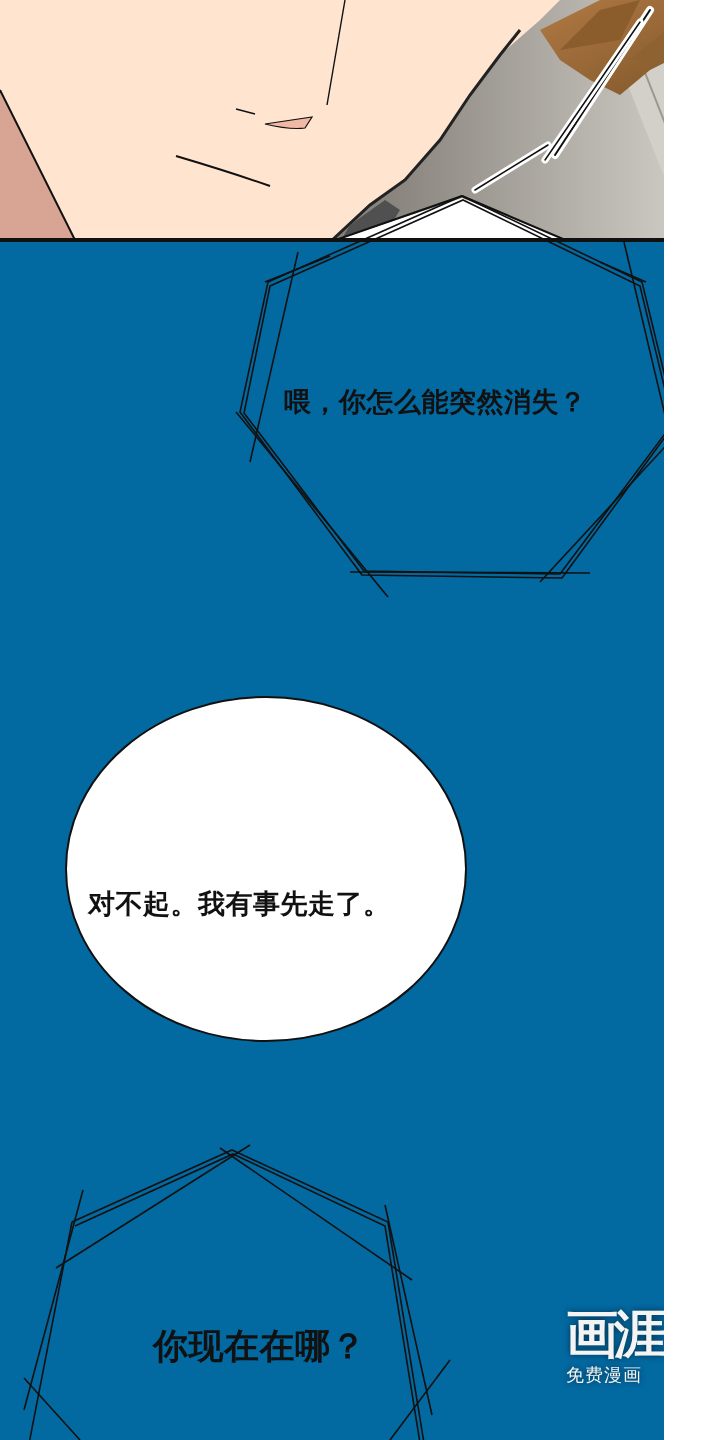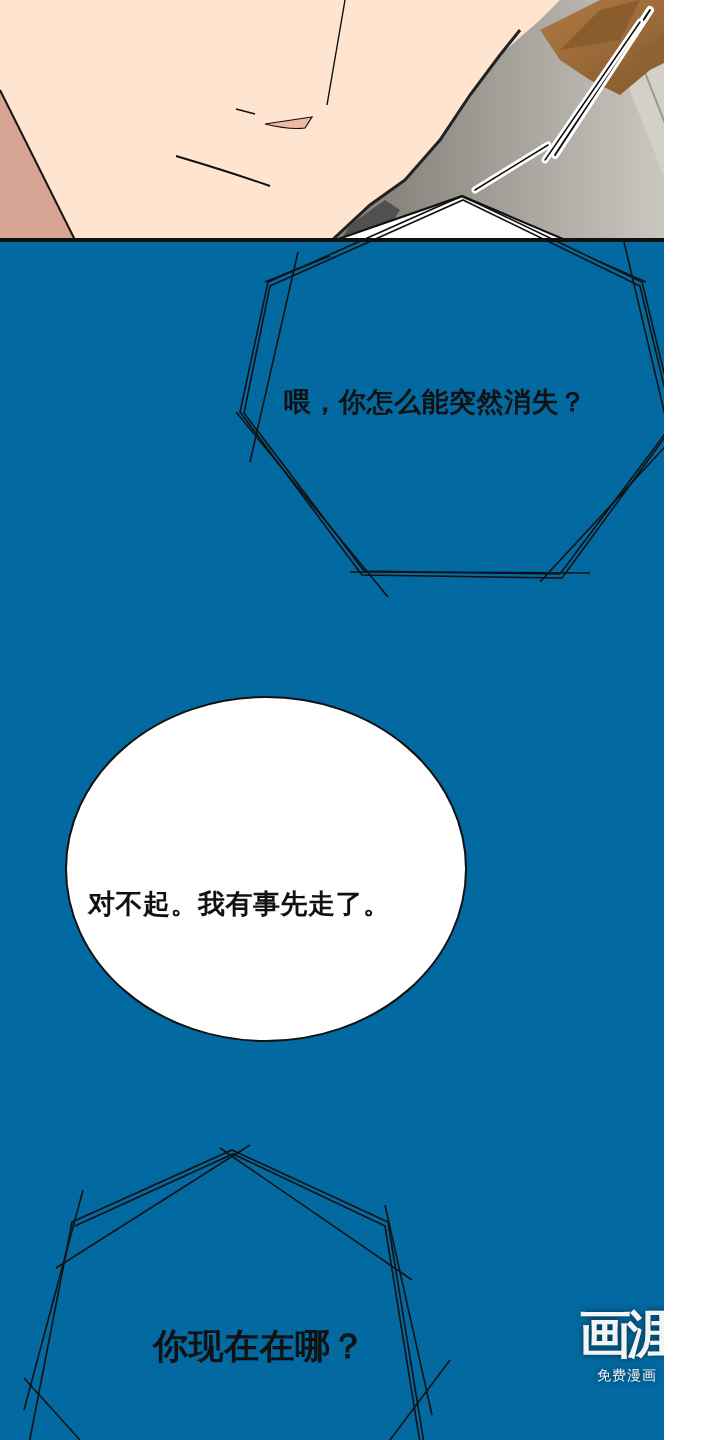--- a/index.html
+++ b/index.html
@@ -34,35 +34,34 @@
       position: absolute;
       left: 0; top: 0;
       pointer-events: none;
     }
     .watermark {
       position: absolute;
       left: 566px;
       top: 1305px;
       width: 122px;
       height: 100px;
-      text-align: center;
       color: #ffffff;
       filter: drop-shadow(0 0 3px rgba(0,0,0,0.55));
     }
     .wm-logo {
       display: block;
       font-size: 52px;
       font-weight: bold;
       line-height: 58px;
       letter-spacing: -4px;
       color: #f4f4f4;
     }
     .wm-sub {
       display: block;
-      font-size: 14px;
+      font-size: 18px;
       line-height: 24px;
       color: #f4f4f4;
       letter-spacing: 1px;
     }
   </style>
 </head>
 <body>
 
 <div class="page">
 

